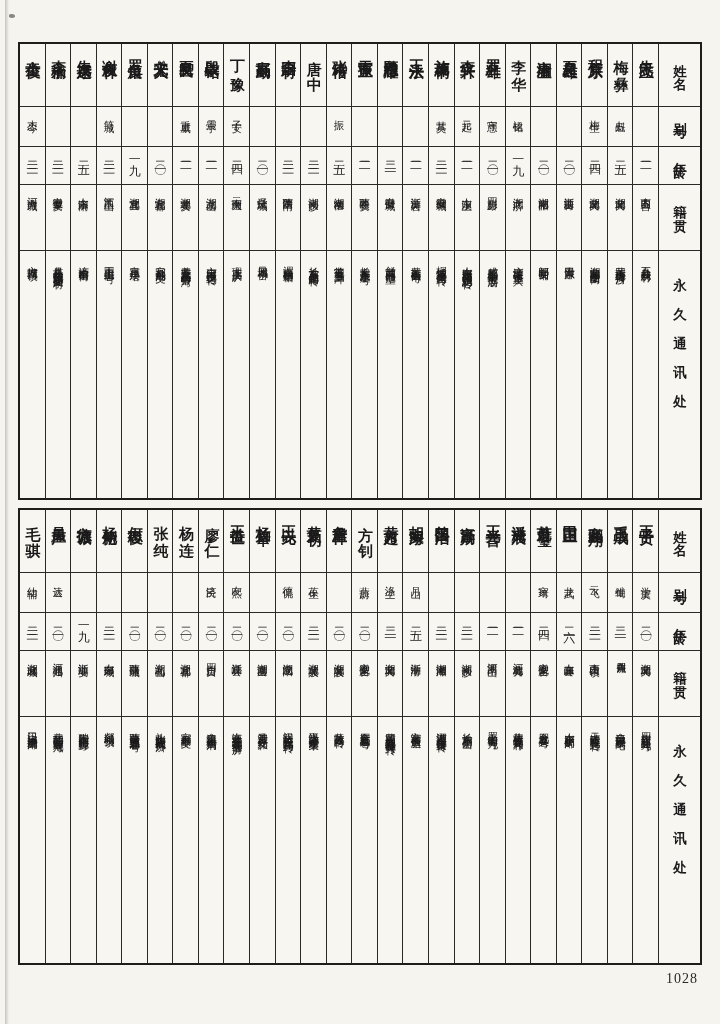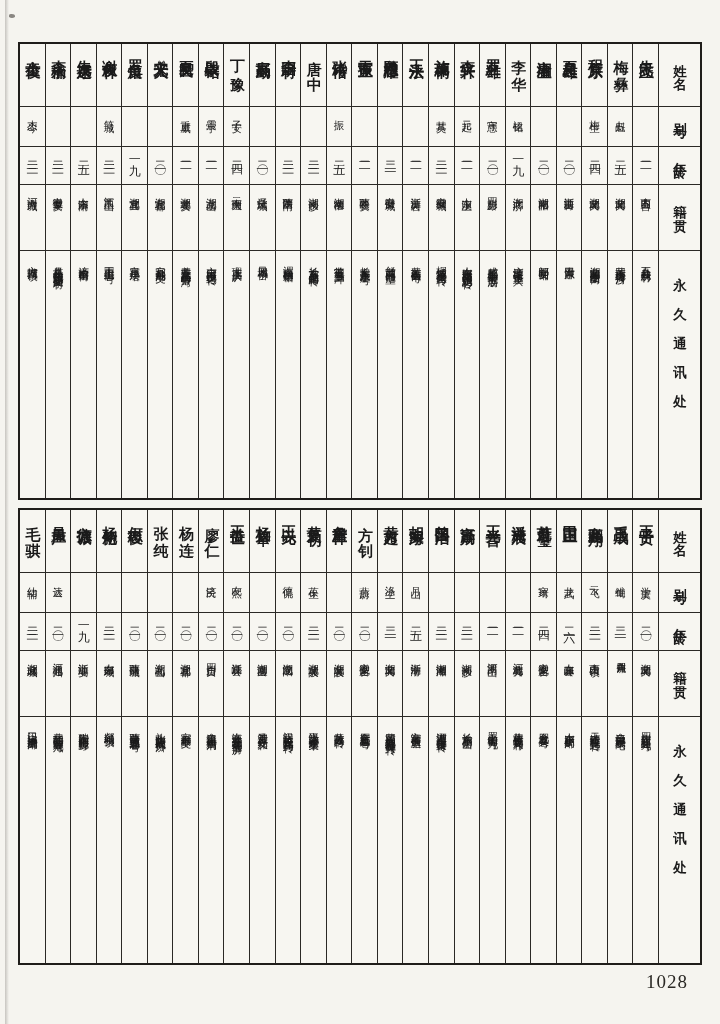--- a/index.html
+++ b/index.html
@@ -60,22 +60,22 @@
   .note{ font-size:7.5px; letter-spacing:0; }
 
   .h-label{ font-weight:700; font-size:13.5px; }
   .h-name{ letter-spacing:13px; margin-top:9px; }
   .h-alias{ letter-spacing:4px; margin-top:4px; }
   .h-age{ letter-spacing:3px; margin-top:4px; }
   .h-origin{ letter-spacing:15px; margin-top:9px; }
   .h-addr{ letter-spacing:29px; margin-top:16px; }
 
   .page-num{
-    position:absolute; top:971px; right:32px;
-    font-size:19px; letter-spacing:1px; color:#2a2824;
+    position:absolute; top:971px; right:22px;
+    font-size:14px; letter-spacing:1px; color:#2a2824;
   }
 </style>
 </head>
 <body>
 
 <div class="sheet">
   <div class="scan-edge"></div>
   <div class="speck"></div>
 
   <div class="rtable" id="table-top">

